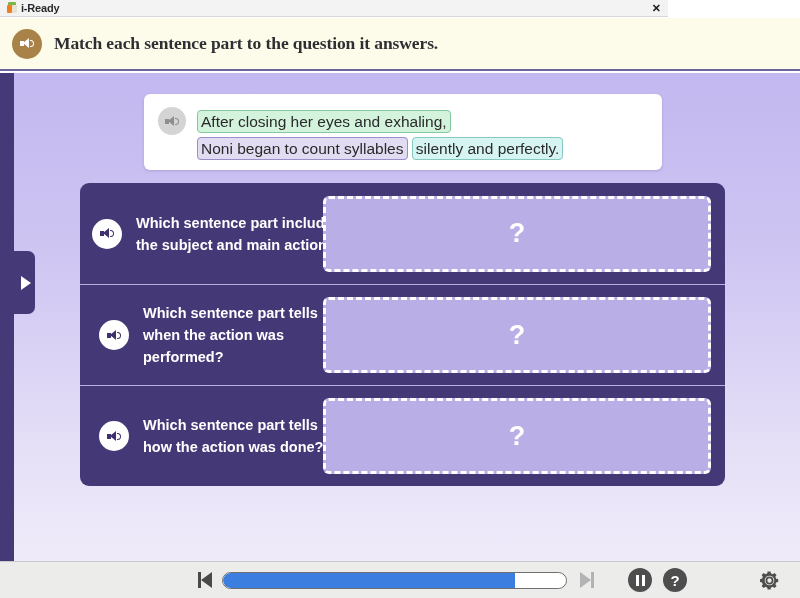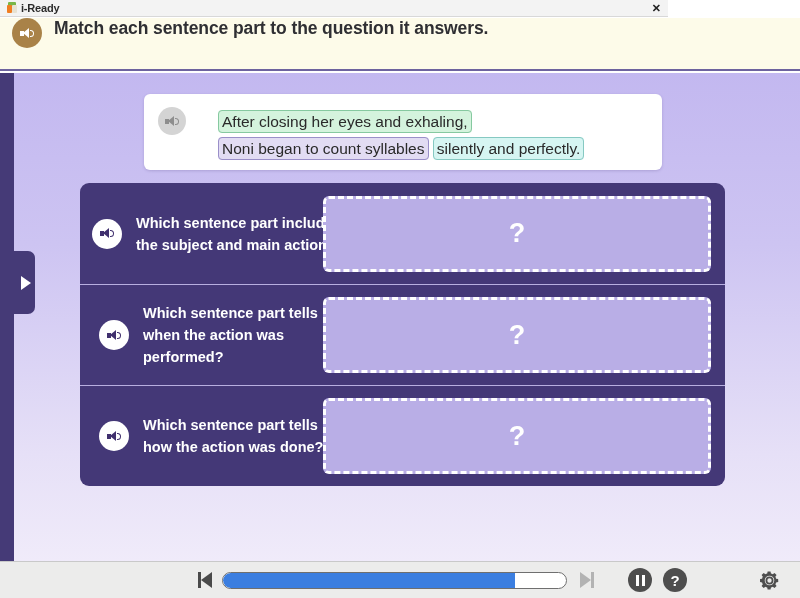--- a/index.html
+++ b/index.html
@@ -45,22 +45,23 @@
     font-size: 11px; color: #222222; line-height: 14px;
     font-weight: bold;
   }
 
   
   .instruction {
     position: absolute; left: 0; top: 18px;
     width: 800px; height: 53px;
     background: #fdfbe9;
     border-bottom: 2px solid #6d639e;
-    display: flex; align-items: flex-start;
+    display: flex; align-items: center;
     padding-left: 12px;
+    font-family: Liberation Serif, serif;
   }
   .speaker-btn {
     width: 30px; height: 30px; border-radius: 50%;
     background: #a98248;
     display: flex; align-items: center; justify-content: center;
     flex: none;
   }
   .speaker-btn.white { background: #ffffff; }
   .speaker-btn.gray  { background: #d4d4d4; width: 28px; height: 28px; }
   .spk {
@@ -128,21 +129,20 @@
 
   
   .sentence-card {
     position: absolute; left: 144px; top: 21px;
     width: 518px; height: 76px;
     background: #ffffff;
     border-radius: 6px;
     box-shadow: 0 1px 3px rgba(60,45,110,0.20);
     display: flex; align-items: flex-start;
     padding: 13px 12px 0 14px;
-    gap: 21px;
   }
   .sentence-body {
     margin-left: 11px;
     font-size: 15.5px; color: #2a2a2a;
     line-height: 27px;
     padding-top: 1px;
   }
   .chunk {
     border-radius: 4px;
     padding: 2px 3px;

